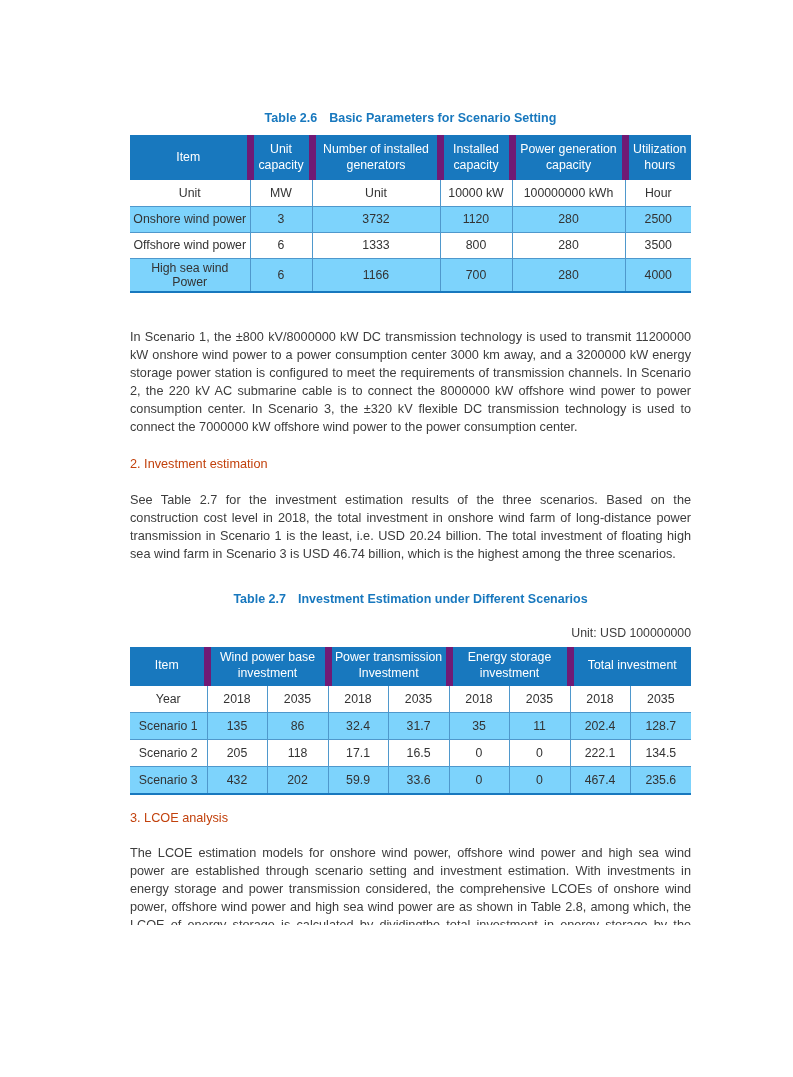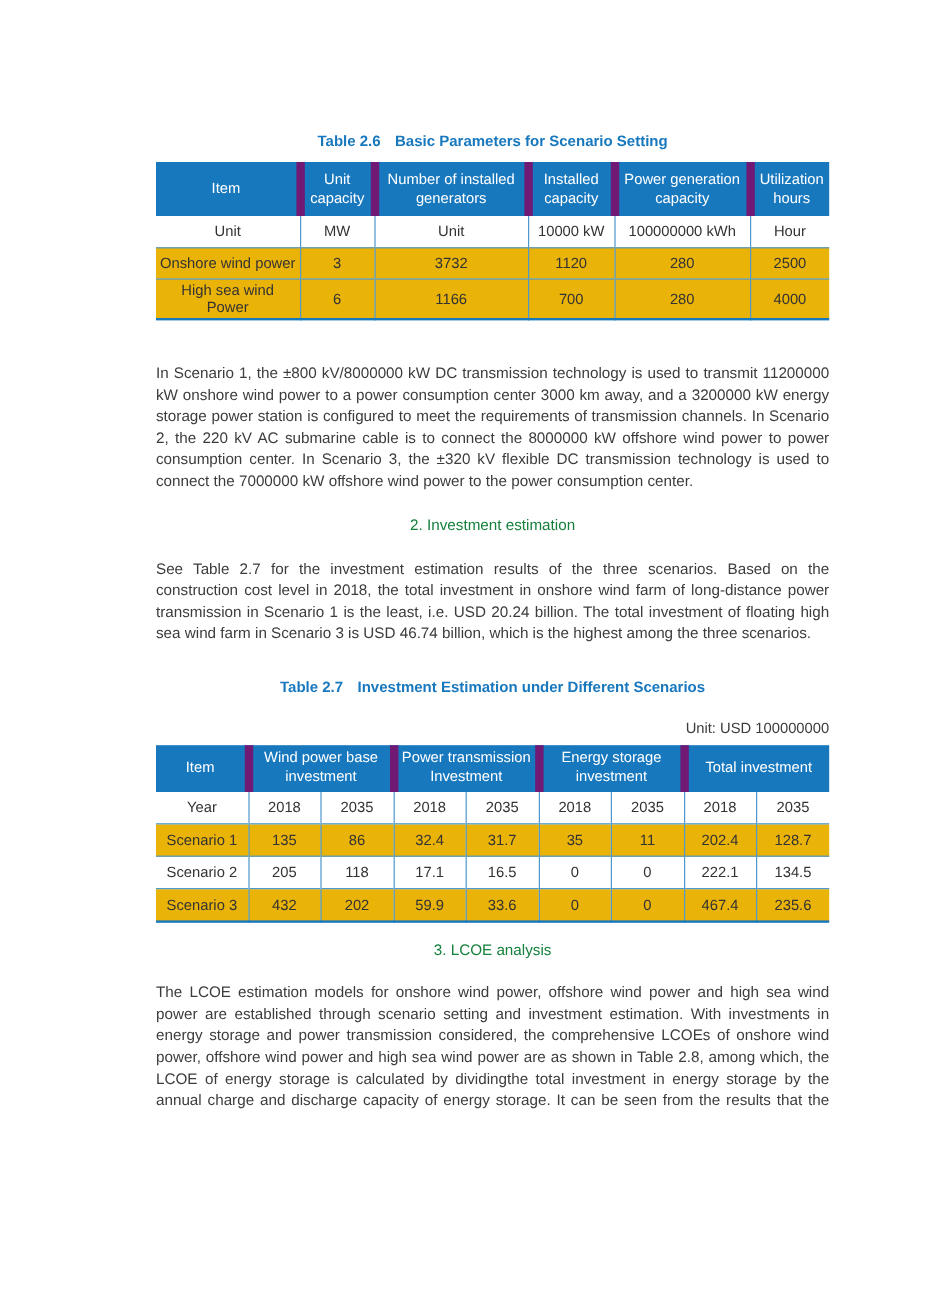--- a/index.html
+++ b/index.html
@@ -51,34 +51,33 @@
   tbody td {
     height: 26px;
     text-align: center;
     vertical-align: middle;
     border-left: 1px solid #4f98cc;
     border-top: 1px solid #4f98cc;
     padding: 2px 3px;
   }
   tbody td:first-child { border-left: none; }
   tbody tr:first-child td { border-top: none; }
-  tbody tr.shaded td { background: #eab308; }
+  tbody tr.shaded td { background: #7dd3fc; }
   .t27 thead th { height: 39px; }
   .t27 tbody td { height: 27px; }
   .para {
     font-size: 12.7px;
     line-height: 18px;
     text-align: justify;
     color: #3c3c3c;
   }
   .heading {
     font-size: 12.7px;
     line-height: 18px;
-    color: #15803d;
-    text-align: center;
+    color: #c2410c;
   }
   .m-table26 { margin-top: 9px; }
   .m-p1 { margin-top: 35px; }
   .m-h2 { margin-top: 19px; }
   .m-p2 { margin-top: 18px; }
   .m-title27 { margin-top: 28px; }
   .unit-note {
     margin-top: 19px;
     text-align: right;
     font-size: 12.3px;
@@ -136,20 +135,28 @@
           <td>Hour</td>
         </tr>
         <tr class="shaded">
           <td>Onshore wind power</td>
           <td>3</td>
           <td>3732</td>
           <td>1120</td>
           <td>280</td>
           <td>2500</td>
         </tr>
+        <tr>
+          <td>Offshore wind power</td>
+          <td>6</td>
+          <td>1333</td>
+          <td>800</td>
+          <td>280</td>
+          <td>3500</td>
+        </tr>
         <tr class="shaded">
           <td>High sea wind Power</td>
           <td>6</td>
           <td>1166</td>
           <td>700</td>
           <td>280</td>
           <td>4000</td>
         </tr>
       </tbody>
     </table>

